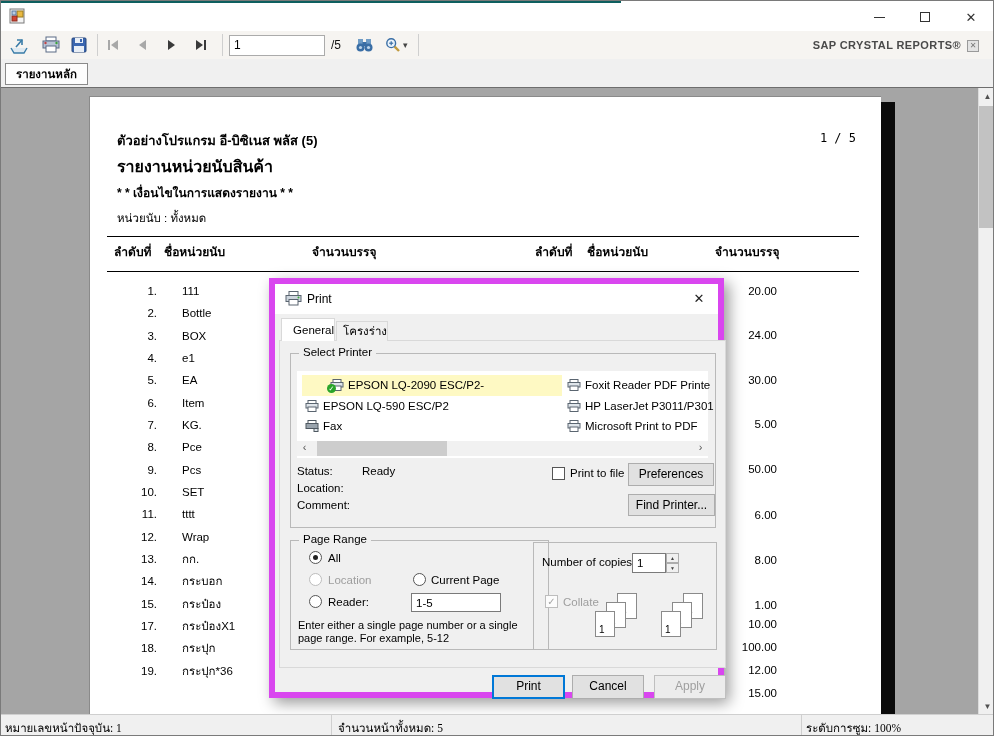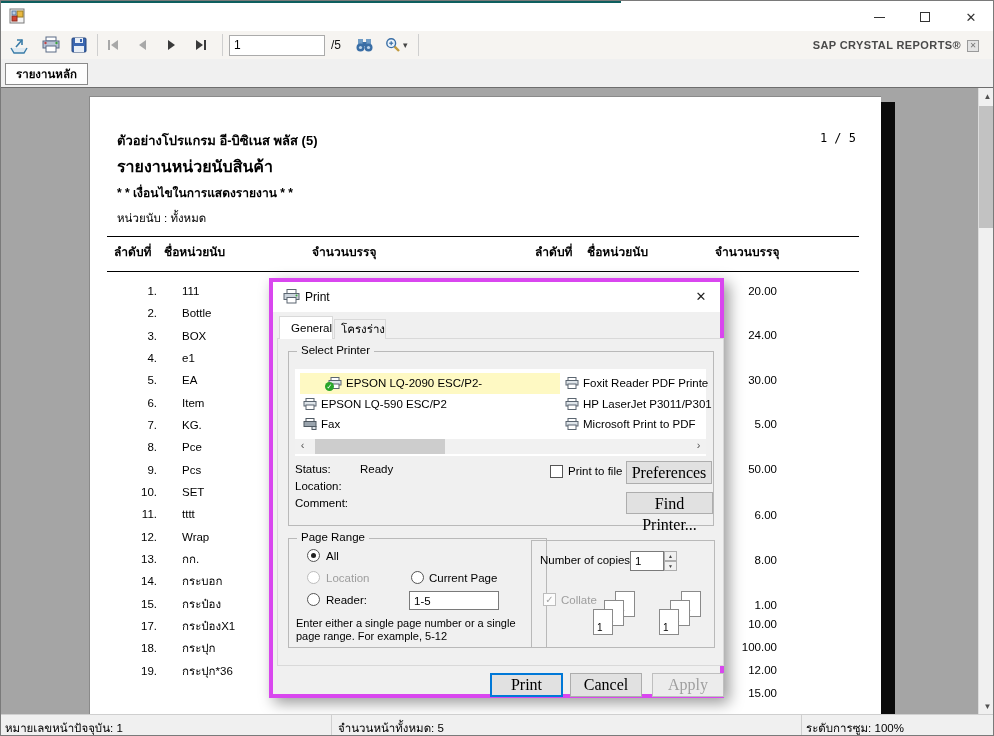--- a/index.html
+++ b/index.html
@@ -61,21 +61,21 @@
   
   .vscroll { position:absolute; right:0; top:0; width:17px; height:627px; background:#f0f0f0;
              border-left:1px solid #dcdcdc; }
   .vs-arrow { position:absolute; left:0; width:17px; height:17px; font-size:8px; color:#505050;
               text-align:center; line-height:17px; }
   .vs-up { top:0; } .vs-down { bottom:0; }
   .vs-thumb { position:absolute; left:0; top:18px; width:17px; height:122px; background:#c2c2c2; }
 
   
   .print-dialog { position:absolute; left:268px; top:277px; width:455px; height:420px;
-                  background:#f0f0f0; border:4px solid #d946ef; box-shadow:5px 5px 14px rgba(0,0,0,.4);
+                  background:#f0f0f0; border:6px solid #d946ef; box-shadow:5px 5px 14px rgba(0,0,0,.4);
                   font-size:11.5px; }
   .pd-titlebar { position:absolute; left:0; top:0; right:0; height:30px; background:#fff; }
   .pd-title { position:absolute; left:32px; top:8px; font-size:12px; }
   .pd-ticon { position:absolute; left:10px; top:7px; }
   .pd-close { position:absolute; right:8px; top:5px; width:22px; height:20px; text-align:center;
               line-height:20px; font-size:13px; color:#222; }
   .pd-tab { position:absolute; border:1px solid #d9d9d9; border-bottom:none; text-align:right; }
   .pd-tab.general { left:6px; top:34px; width:54px; height:23px; background:#fff; z-index:2;
                     line-height:23px; }
   .pd-tab.layout  { left:61px; top:37px; width:52px; height:20px; background:#f0f0f0;
@@ -108,41 +108,41 @@
   .checkbox.dis { border-color:#bdbdbd; color:#a5a5a5; font-size:10px; line-height:11px;
                   text-align:center; background:#fcfcfc; }
   .radio { position:absolute; width:13px; height:13px; border:1px solid #555; border-radius:50%;
            background:#fff; }
   .radio.checked::after { content:''; position:absolute; left:3px; top:3px; width:5px; height:5px;
                           border-radius:50%; background:#222; }
   .radio.dis { border-color:#bdbdbd; }
   .dim { color:#9e9e9e; }
 
   .pd-btn { position:absolute; height:24px; background:#e1e1e1; border:1px solid #adadad;
-            font-size:16px; text-align:center; line-height:21px;
-            font-family:Liberation Serif, serif; }
+            font-size:12px; text-align:center; line-height:21px;
+            font-family:Liberation Sans, sans-serif; }
   .btn-prefs { left:353px; top:179px; width:86px; height:23px; }
   .btn-find  { left:353px; top:210px; width:87px; height:22px; }
   .btn-print { left:217px; top:391px; width:73px; border:2px solid #0078d7; line-height:19px; }
   .btn-cancel{ left:297px; top:391px; width:72px; }
   .btn-apply { left:379px; top:391px; width:72px; background:#ececec; border-color:#bfbfbf;
                color:#9f9f9f; }
   .txt-input { position:absolute; background:#fff; border:1px solid #7a7a7a; font-size:11.5px;
                padding:0 4px; font-family:"Liberation Sans",sans-serif; }
   .spin { position:absolute; left:391px; top:269px; width:13px; height:20px; }
   .spin div { height:10px; background:#f0f0f0; border:1px solid #adadad; font-size:5px; color:#444;
               text-align:center; line-height:8px; }
   .collate-stack { position:absolute; width:52px; height:52px; }
   .cpage { position:absolute; width:20px; height:26px; background:#fff; border:1px solid #8a8a8a;
            font-size:10px; display:flex; align-items:flex-end; padding:1px 3px; }
   .cp1 { left:0; top:18px; } .cp2 { left:11px; top:9px; } .cp3 { left:22px; top:0; }
 
   
   .statusbar { position:absolute; left:0; top:713px; width:994px; height:23px; background:#f0f0f0;
-               border-top:1px solid #cfcfcf; font-size:11.5px; }
+               border-top:1px solid #cfcfcf; font-size:11.5px;font-family:Liberation Serif, serif; }
   .sb-item { position:absolute; top:4px; white-space:nowrap; }
   .sb-div { position:absolute; top:0; width:1px; height:23px; background:#cfcfcf; }
 </style>
 </head>
 <body>
 
 <div class="app">
 
   <div class="top-accent"></div>
 

